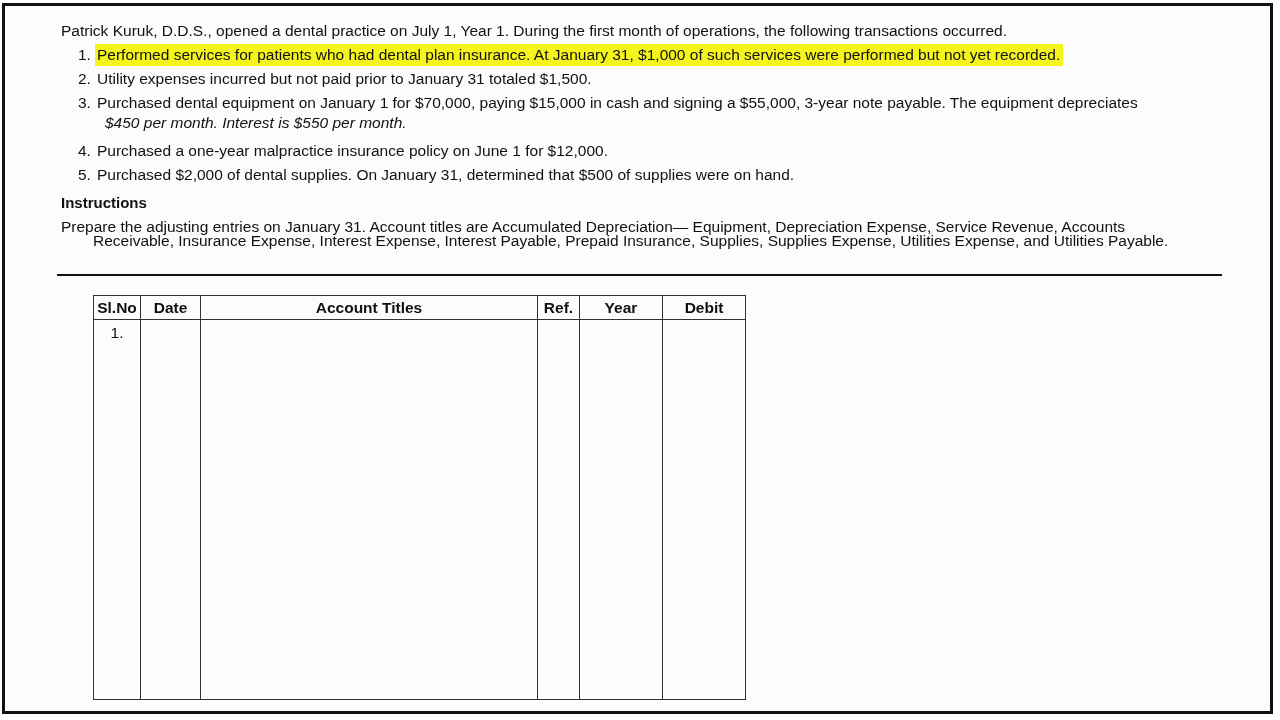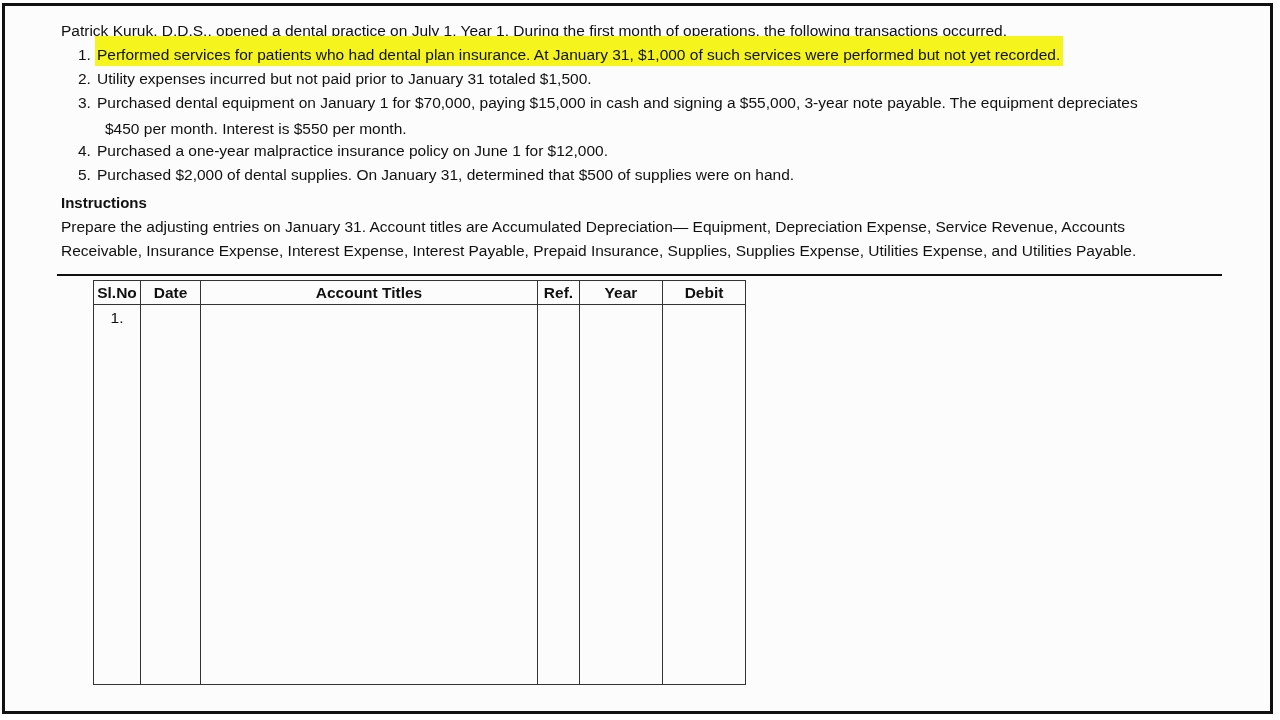--- a/index.html
+++ b/index.html
@@ -8,26 +8,26 @@
     font-family: "Liberation Sans", sans-serif; color: #111;
   }
   .frame {
     position: absolute; left: 2px; top: 3px; width: 1271px; height: 711px;
     border: 3px solid #111; background: #fcfcfc; box-sizing: border-box;
   }
   .intro { position: absolute; left: 61px; top: 22px; font-size: 15.5px; white-space: nowrap; }
   .item { position: absolute; font-size: 15.5px; white-space: nowrap; }
   .item .num { position: absolute; left: 0; }
   .item .txt { position: absolute; left: 19px; }
-  .hl { background: #f5f51d; padding: 10px 3px 3px 2px; margin-left: -2px; }
+  .hl { background: #f5f51d; padding: 2px 3px 3px 2px; margin-left: -2px; }
   .instr-h { position: absolute; left: 61px; top: 194px; font-size: 15px; font-weight: bold; }
   .instr { position: absolute; left: 61px; font-size: 15.5px; white-space: nowrap; }
   .rule { position: absolute; left: 57px; top: 274px; width: 1165px; height: 2px; background: #111; }
   table.journal {
-    position: absolute; left: 93px; top: 280px; border-collapse: collapse;
+    position: absolute; left: 93px; top: 295px; border-collapse: collapse;
     font-size: 15.5px;
   }
   table.journal th, table.journal td { border: 1.5px solid #333; padding: 0; }
   table.journal th { height: 23px; font-weight: bold; text-align: center; }
   table.journal td { vertical-align: top; text-align: center; }
   td.slno { padding-top: 4px !important; }
 </style>
 </head>
 <body>
 
@@ -40,35 +40,35 @@
   <span class="txt"><span class="hl">Performed services for patients who had dental plan insurance. At January 31, $1,000 of such services were performed but not yet recorded.</span></span>
 </div>
 <div class="item" style="left:78px; top:70px;">
   <span class="num">2.</span>
   <span class="txt">Utility expenses incurred but not paid prior to January 31 totaled $1,500.</span>
 </div>
 <div class="item" style="left:78px; top:94px;">
   <span class="num">3.</span>
   <span class="txt">Purchased dental equipment on January 1 for $70,000, paying $15,000 in cash and signing a $55,000, 3-year note payable. The equipment depreciates</span>
 </div>
-<div class="item" style="left:105px; top:120px;">
+<div class="item" style="left:105px; top:114px;font-style:italic;">
   <span>$450 per month. Interest is $550 per month.</span>
 </div>
 <div class="item" style="left:78px; top:142px;">
   <span class="num">4.</span>
   <span class="txt">Purchased a one-year malpractice insurance policy on June 1 for $12,000.</span>
 </div>
 <div class="item" style="left:78px; top:166px;">
   <span class="num">5.</span>
   <span class="txt">Purchased $2,000 of dental supplies. On January 31, determined that $500 of supplies were on hand.</span>
 </div>
 
 <div class="instr-h">Instructions</div>
 <div class="instr" style="top:218px;">Prepare the adjusting entries on January 31. Account titles are Accumulated Depreciation— Equipment, Depreciation Expense, Service Revenue, Accounts</div>
-<div class="instr" style="top:242px;">Receivable, Insurance Expense, Interest Expense, Interest Payable, Prepaid Insurance, Supplies, Supplies Expense, Utilities Expense, and Utilities Payable.</div>
+<div class="instr" style="top:232px;margin-left:32px;">Receivable, Insurance Expense, Interest Expense, Interest Payable, Prepaid Insurance, Supplies, Supplies Expense, Utilities Expense, and Utilities Payable.</div>
 
 <div class="rule"></div>
 
 <table class="journal">
   <thead>
     <tr>
       <th style="width:46px">Sl.No</th>
       <th style="width:59px">Date</th>
       <th style="width:336px">Account Titles</th>
       <th style="width:41px">Ref.</th>

